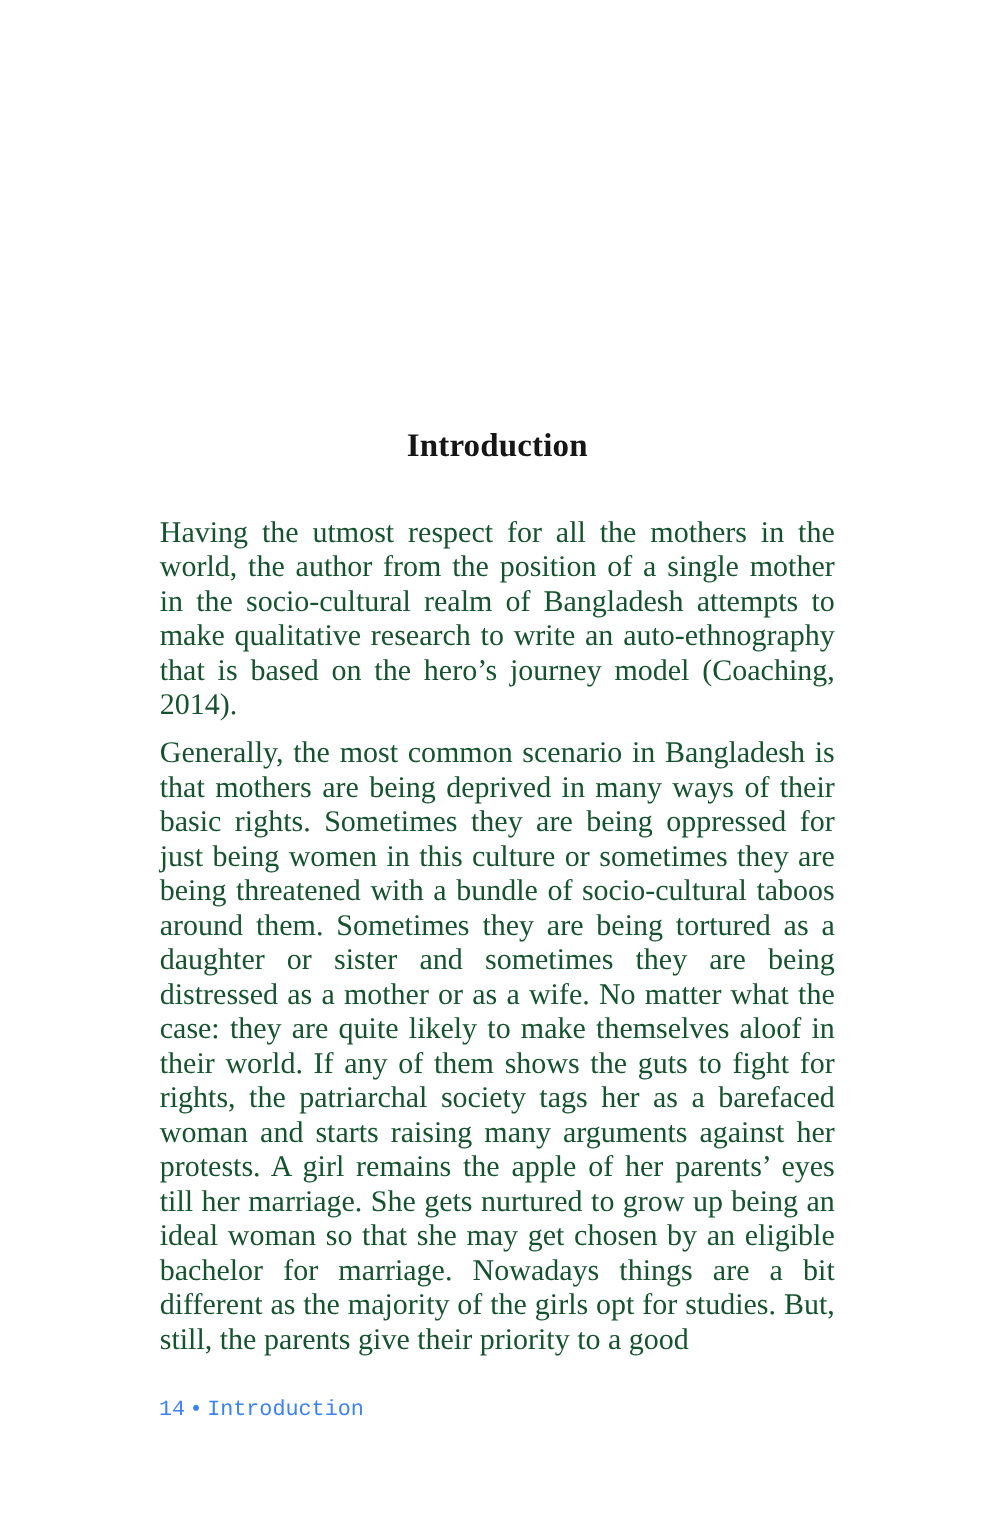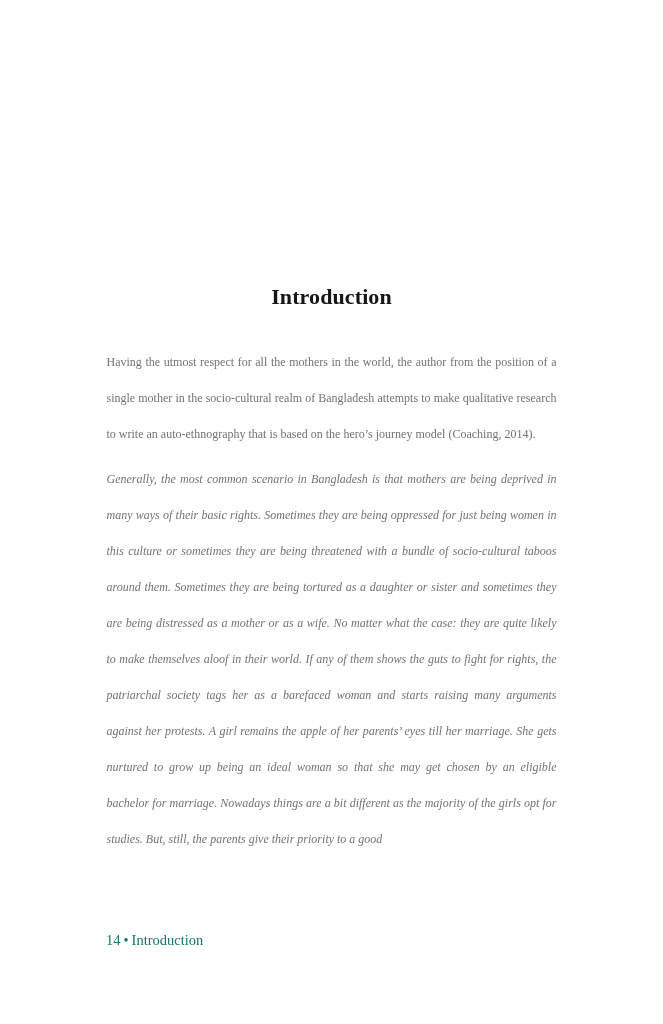--- a/index.html
+++ b/index.html
@@ -43,44 +43,43 @@
     color: #161616;
     text-align: center;
     letter-spacing: 0.1px;
     line-height: 1.0;
     margin: 0 0 36px 0;
     padding: 0;
   }
 
   .body-paragraph {
     font-family: "Liberation Serif", "DejaVu Serif", serif;
-    font-size: 12px;
-    line-height: 36px;
-    color: #737373;
+    font-size: 20px;
+    line-height: 23px;
+    color: #14532d;
     text-align: justify;
     text-justify: inter-word;
     margin: 0 0 9px 0;
     padding: 0;
     hyphens: none;
     -webkit-hyphens: none;
   }
 
   .body-paragraph:last-of-type {
     margin-bottom: 12px;
-    font-style: italic;
   }
 
   .page-footer {
     position: absolute;
     left: 106px;
     top: 932px;
-    font-family: Liberation Serif, serif;
+    font-family: Liberation Mono, monospace;
     font-size: 14.5px;
     line-height: 1.2;
-    color: #0f766e;
+    color: #3b82f6;
     white-space: nowrap;
   }
 
   .footer-page-number,
   .footer-separator,
   .footer-section-title {
     display: inline;
   }
 
   .footer-separator {

